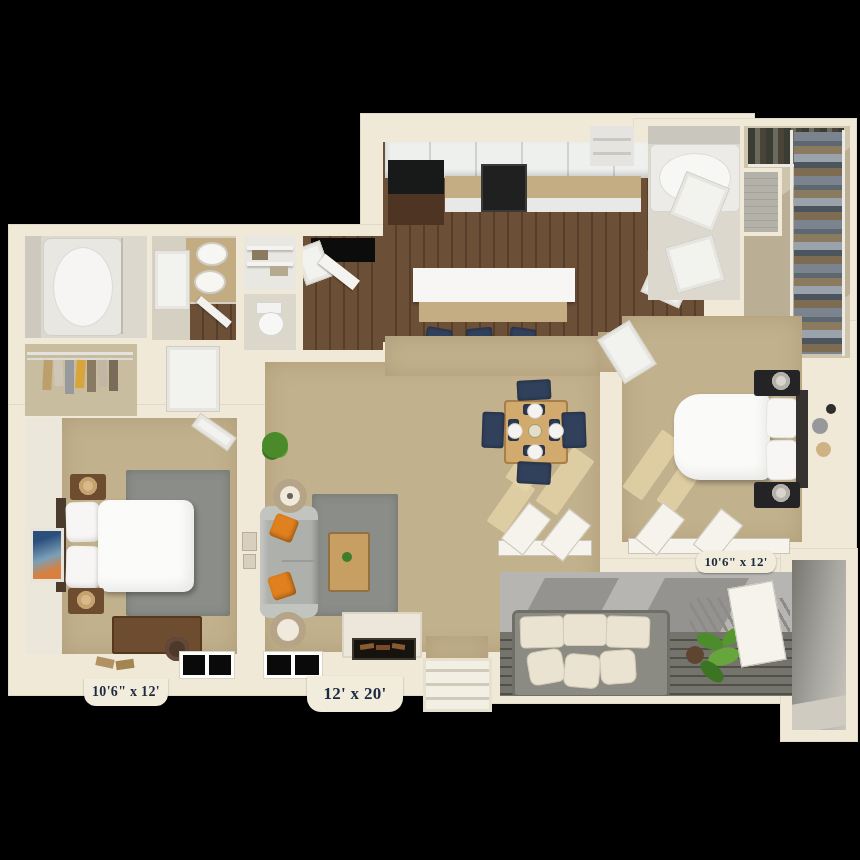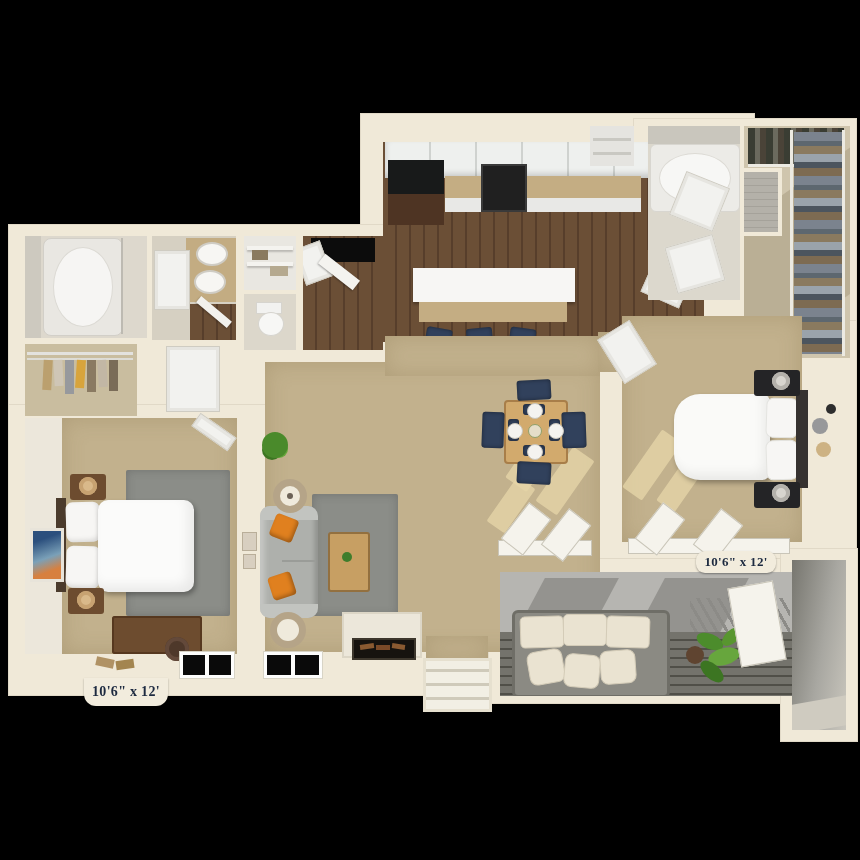--- a/index.html
+++ b/index.html
@@ -238,15 +238,16 @@
   </div>
 
   <div class="rm" style="left:792px;top:560px;width:54px;height:170px;background:linear-gradient(100deg,#77766f 0%,#a8a7a1 55%,#c9c6bd 100%)">
     <div class="d" style="left:0;top:140px;width:54px;height:30px;background:#cfcbc0;transform:skewY(-10deg)"></div>
   </div>
 
   <div class="d carpet" style="left:426px;top:636px;width:62px;height:24px"></div>
   <div class="d" style="left:423px;top:658px;width:69px;height:54px;background:repeating-linear-gradient(180deg,#f2efe4 0 11px,#cfcaba 11px 14px);box-shadow:inset 0 0 0 3px #e6e0cf"></div>
 
   <div class="dim-label" style="left:84px;top:678px;width:84px;height:28px;font-size:14px;border-radius:0 0 12px 12px">10'6" x 12'</div>
+  <div class="dim-label" style="left:307px;top:676px;width:96px;height:36px;font-size:17px;border-radius:0 0 14px 14px">12' x 20'</div>
   <div class="dim-label" style="left:696px;top:551px;width:80px;height:22px;font-size:13px;border-radius:9px">10'6" x 12'</div>
 
 </div>
 
 </body></html>

